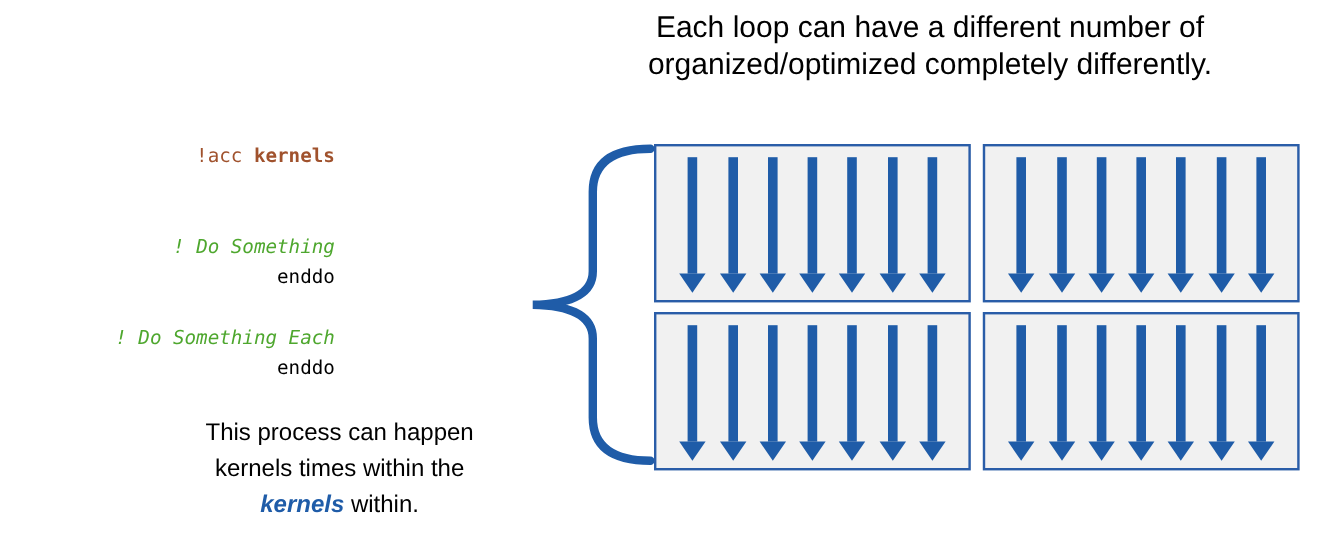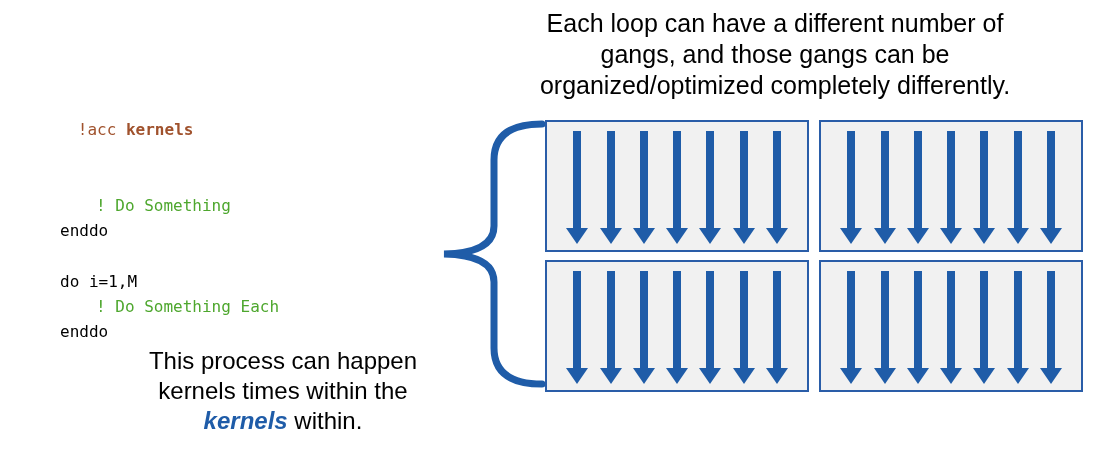--- a/index.html
+++ b/index.html
@@ -24,32 +24,32 @@
   .caption{
     position:absolute;left:452px;top:8px;width:646px;
     text-align:center;font-size:25px;line-height:31px;
   }
   .caption span{display:block;}
 
   
   .code{
     position:absolute;left:20px;top:92px;
     font-family:"DejaVu Sans Mono","Liberation Mono",monospace;
-    font-size:16px;line-height:25px;
+    font-size:16px;line-height:25px;text-align:right;
   }
   .code-line{white-space:pre;}
   .directive-line{color:var(--c-directive);}
   .directive-line .kw{font-weight:bold;}
   .loop-block{margin-top:26px;padding-left:40px;}
-  .loop-block .comment{color:var(--c-comment);padding-left:36px;}
+  .loop-block .comment{color:var(--c-comment);padding-left:36px;font-style:italic;}
 
   
   .note{
     position:absolute;left:88px;top:346px;width:390px;
-    text-align:center;font-size:24px;line-height:30px;
+    text-align:center;font-size:20px;line-height:30px;
   }
   .note span{display:inline;}
   .note .nline{display:block;}
   .note-keyword{color:var(--c-blue);font-weight:bold;font-style:italic;}
 
   
   .brace{
     position:absolute;left:428px;top:114px;width:118px;height:280px;
   }
   .brace path{stroke:var(--c-blue);stroke-width:7;fill:none;stroke-linecap:round;}
@@ -75,36 +75,34 @@
     border-top:16px solid var(--c-blue);
   }
 </style>
 </head>
 <body>
 
 <div class="slide">
 
   <div class="caption">
     <span>Each loop can have a different number of</span>
-    <span>gangs, and those gangs can be</span>
     <span>organized/optimized  completely  differently.</span>
   </div>
 
   <div class="code">
     <div class="code-line directive-line">
       <span>!acc </span><span class="kw">kernels</span>
     </div>
 
     <div class="loop-block">
       <div class="code-line comment">! Do Something</div>
       <div class="code-line">enddo</div>
     </div>
 
     <div class="loop-block">
-      <div class="code-line">do i=1,M</div>
       <div class="code-line comment">! Do Something Each</div>
       <div class="code-line">enddo</div>
     </div>
   </div>
 
   <div class="note">
     <span class="nline">This process can happen</span>
     <span class="nline">kernels times within the</span>
     <span class="nline">
       <span class="note-keyword">kernels</span>

